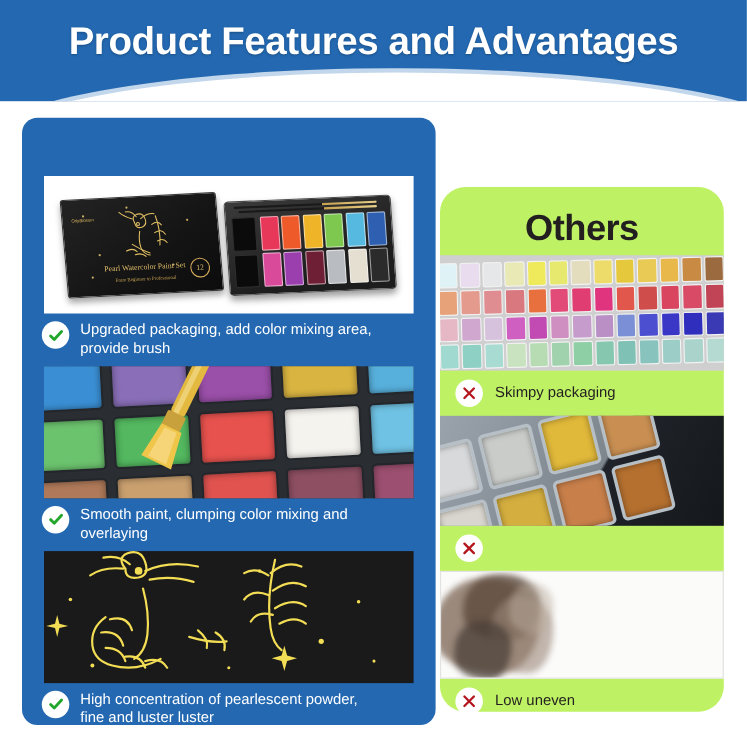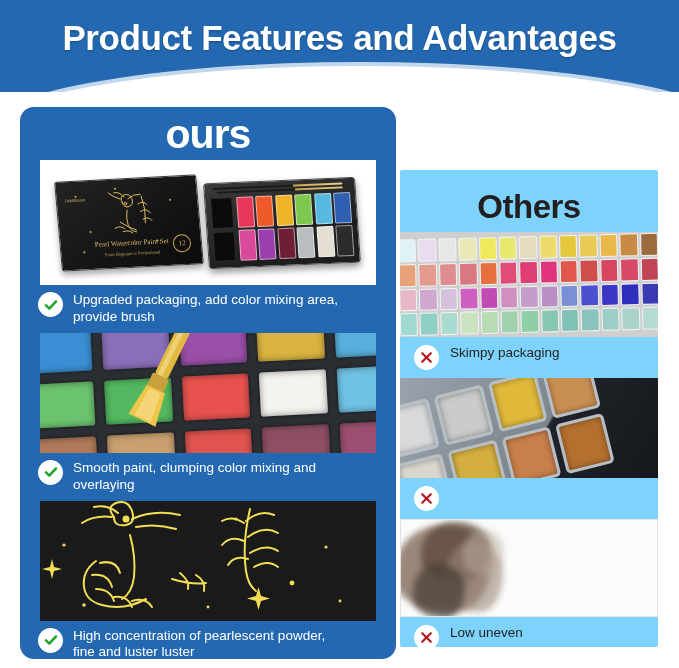--- a/index.html
+++ b/index.html
@@ -44,22 +44,22 @@
     width: 760px; height: 70px;
     background: #c3d7ec;
     border-radius: 50% 50% 0 0 / 100% 100% 0 0;
   }
 
   
   .panel-others {
     position: absolute;
     left: 400px; top: 170px;
     width: 258px; height: 477px;
-    background: #7dd3fc;
-    border-radius: 2px;
+    background: #bef264;
+    border-radius: 23px;
     padding: 0;
   }
   .others-title {
     position: absolute;
     left: 0; top: 18px;
     width: 258px;
     text-align: center;
     font-size: 33px;
     font-weight: bold;
     color: #231f20;
@@ -70,21 +70,21 @@
     left: 0; top: 62px;
     width: 258px;
   }
   .others-photo {
     width: 258px;
     overflow: hidden;
     position: relative;
   }
   .others-row {
     display: flex;
-    align-items: flex-start;
+    align-items: center;
     padding: 8px 0 8px 14px;
     gap: 11px;
   }
   .others-row-text {
     font-size: 13.5px;
     color: #231f20;
     line-height: 1.25;
     max-width: 180px;
   }
 
@@ -465,21 +465,20 @@
           <path d="M3.2 3.2 L11.8 11.8 M11.8 3.2 L3.2 11.8" stroke="#b5161e" stroke-width="2.1" stroke-linecap="round"></path>
         </svg>
       </span>
       <span class="others-row-text">Low uneven</span>
     </div>
 
   </div>
 </div>
 
 <div class="panel-ours">
-  <div class="ours-title">ours</div>
 
   <div class="ours-body">
 
     <div class="ours-photo photo-boxset">
       <div class="giftbox">
         <span class="giftbox-star" style="left:18px;top:14px;"></span>
         <span class="giftbox-star" style="left:30px;top:50px;"></span>
         <span class="giftbox-star" style="left:112px;top:22px;"></span>
         <span class="giftbox-star" style="left:96px;top:62px;"></span>
         <span class="giftbox-star" style="left:58px;top:8px;"></span>

